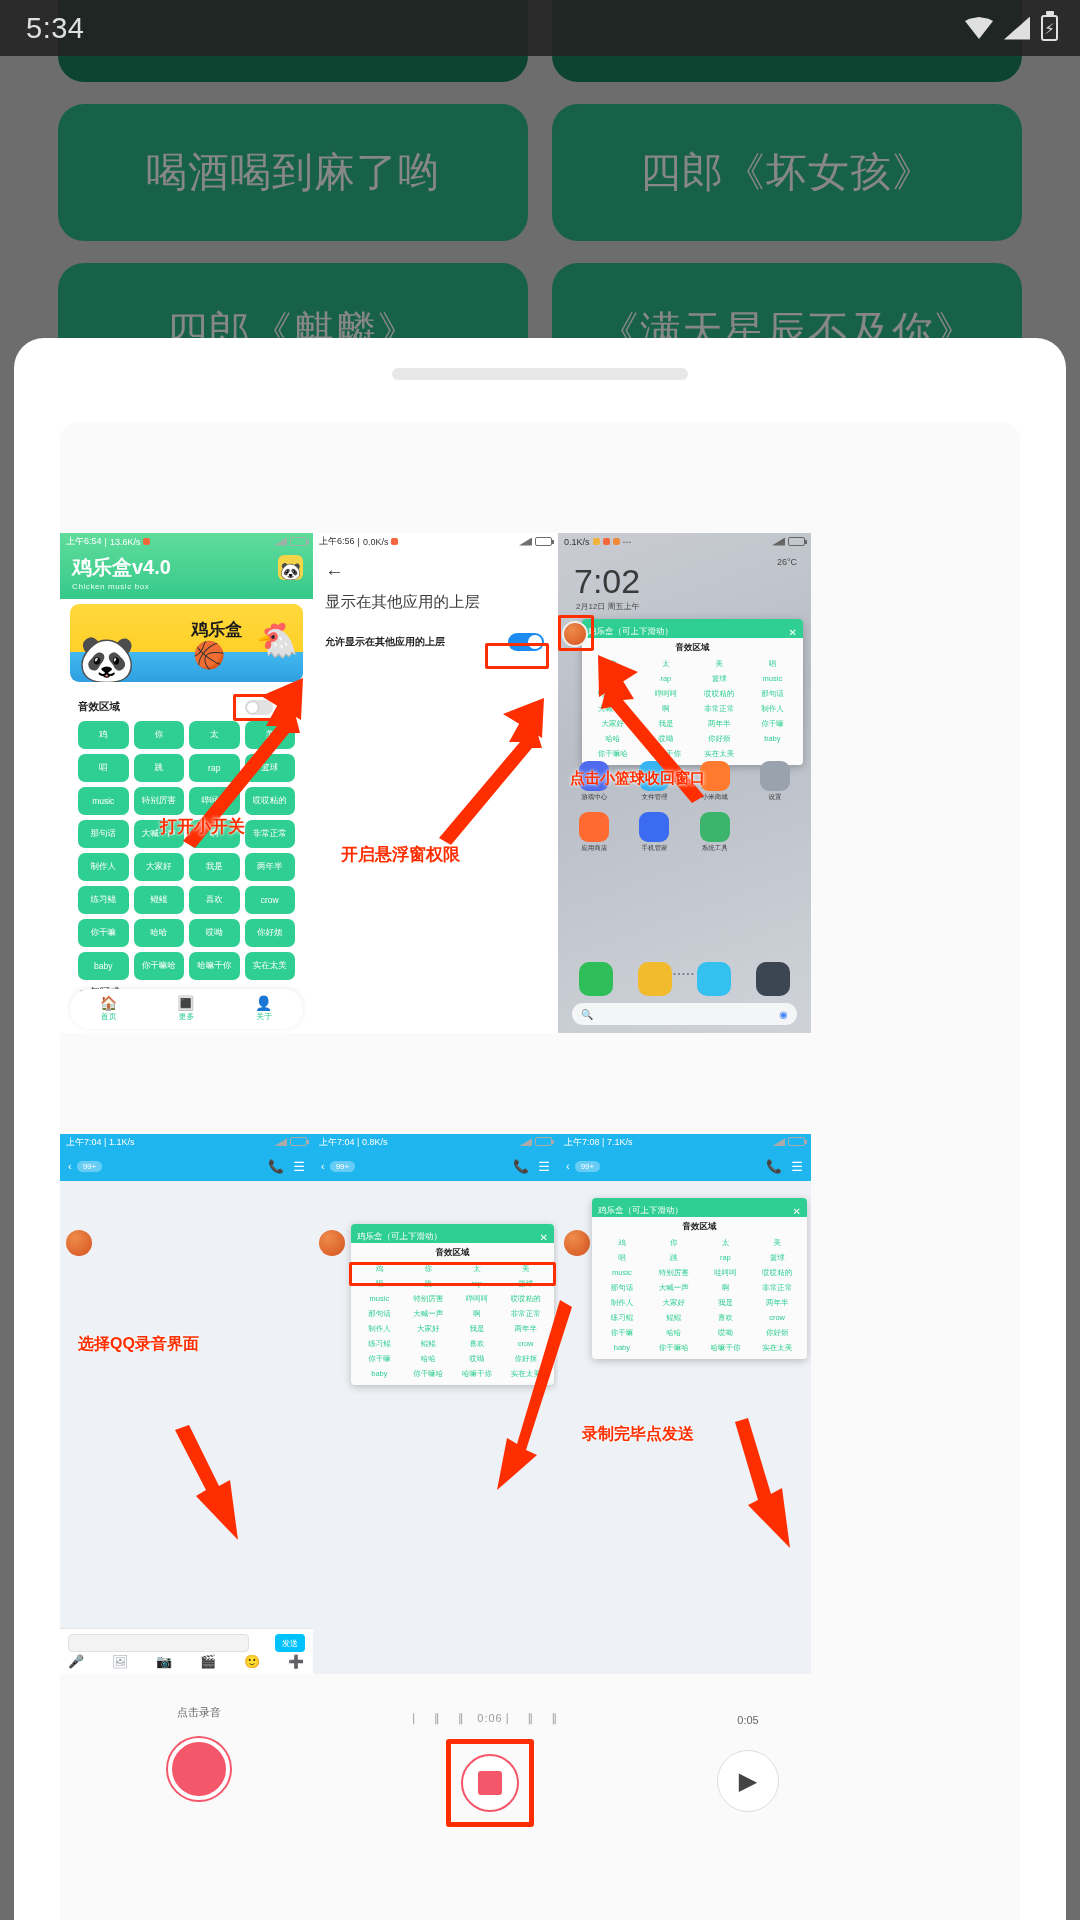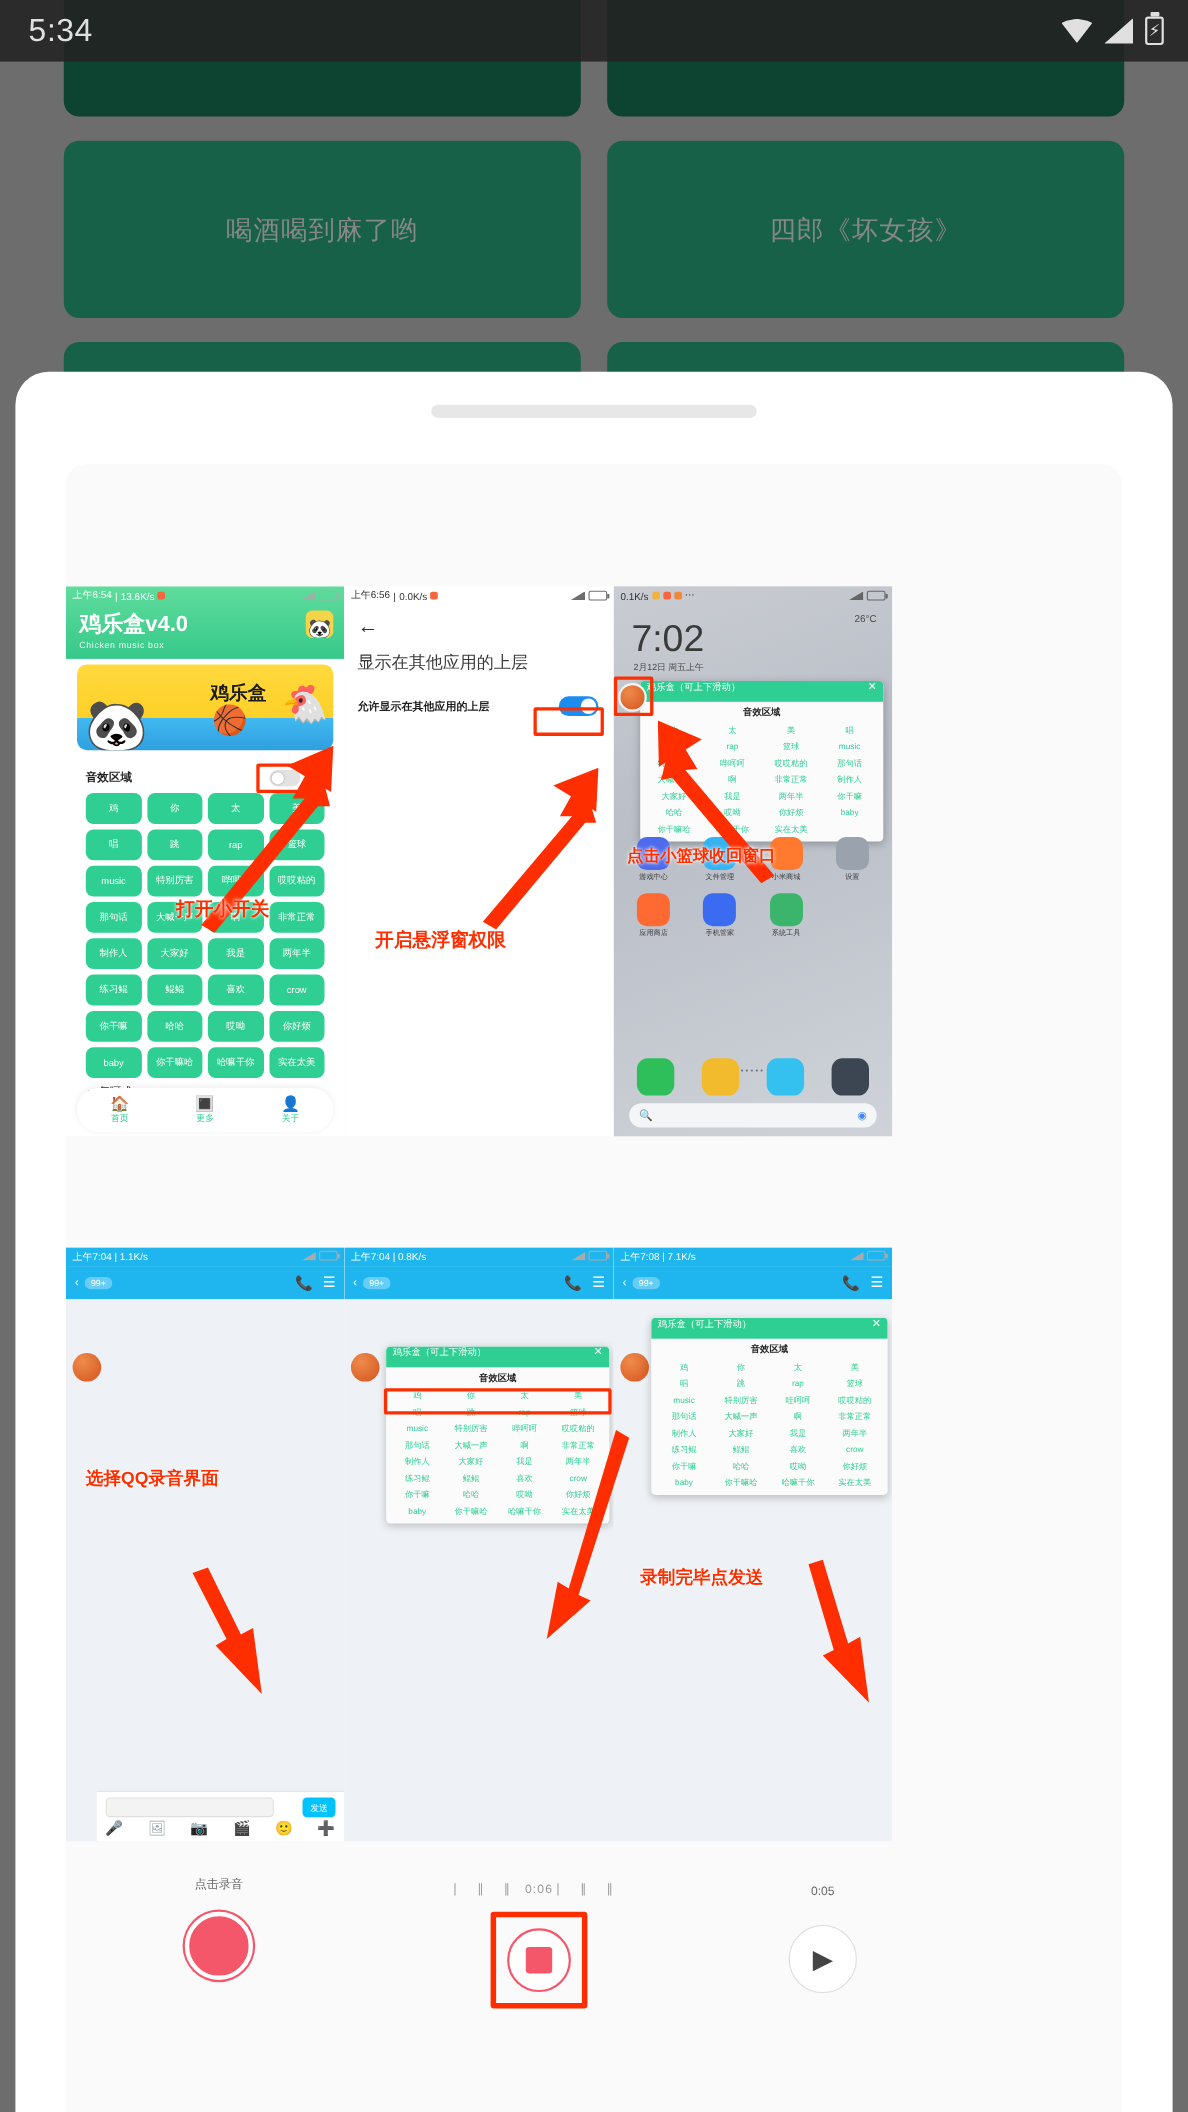--- a/index.html
+++ b/index.html
@@ -14,24 +14,24 @@
   
   #bg-app {
     position:absolute; inset:0;
     background:#7d7d7d;
   }
   .bg-grid {
     position:absolute; top:-55px; left:58px; right:58px;
     display:grid; grid-template-columns:1fr 1fr; gap:22px 24px;
   }
   .bg-tile {
-    height:161px; border-radius:14px;
+    height:137px; border-radius:26px;
     background:#1b6f52;
     display:flex; align-items:center; justify-content:center;
-    color:#9a9a9a; font-size:24px; letter-spacing:1px;
+    color:#9a9a9a; font-size:41px; letter-spacing:1px;
     font-weight:400;
   }
   .bg-tile.dark { background:#0f4d38; }
 
   
   #status-bar {
     position:absolute; top:0; left:0; width:1080px; height:56px;
     background:rgba(40,40,40,.88);
     display:flex; align-items:center; justify-content:space-between;
     padding:0 22px 0 26px; z-index:50;
@@ -141,21 +141,21 @@
   
   #shot3 { width:253px; background:linear-gradient(160deg,#c9ccd2 0%,#b9bec7 40%,#cfd3d9 100%); }
   .s3-clock { font-size:34px; color:#3a3a3a; padding:14px 0 0 16px; font-weight:300; line-height:1; }
   .s3-date { font-size:8px; color:#4a4a4a; padding:3px 0 0 18px; }
   .s3-weather { position:absolute; right:14px; top:24px; font-size:9px; color:#4a4a4a; }
   .s3-float {
     position:absolute; left:24px; right:8px; top:86px;
     background:#fbfbfb; border-radius:4px; box-shadow:0 2px 8px rgba(0,0,0,.25);
     overflow:hidden;
   }
-  .s3-float-hd { background:#2fce92; height:19px; display:flex; align-items:flex-start;
+  .s3-float-hd { background:#2fce92; height:19px; display:flex; align-items:flex-end;
     justify-content:space-between; padding:0 6px; }
   .s3-float-hd .t { font-size:8.5px; color:#fff; }
   .s3-float-hd .x { font-size:10px; color:#fff; }
   .s3-float-sub { text-align:center; font-size:8.5px; color:#222; font-weight:700; padding:4px 0 3px; }
   .fgrid { display:grid; grid-template-columns:repeat(4,1fr); gap:2px 0; padding:0 4px 5px; }
   .fgrid div { text-align:center; font-size:7.5px; color:#2fce92; line-height:13px; white-space:nowrap; overflow:hidden; }
   .s3-ball { position:absolute; left:4px; top:88px; width:26px; height:26px; border-radius:50%;
     background:radial-gradient(circle at 35% 30%,#ef8b4b,#d4541f);
     border:2px solid #f2f2f2; }
   .s3-dock { position:absolute; left:8px; right:8px; bottom:34px; height:40px;
@@ -180,21 +180,21 @@
     padding:0 6px; font-size:9px; color:#fff; }
   .qq-status .sg,.qq-status .bt { filter:invert(1); }
   .qq-bar { height:30px; background:#1fb6ef; display:flex; align-items:center;
     justify-content:space-between; padding:0 8px; }
   .qq-bar .lft { display:flex; align-items:center; gap:5px; color:#fff; font-size:11px; }
   .qq-bar .badge { background:rgba(255,255,255,.32); border-radius:8px; padding:1px 6px;
     font-size:8px; color:#fff; }
   .qq-bar .rgt { display:flex; align-items:center; gap:9px; color:#fff; font-size:13px; }
   .qq-body { position:absolute; left:0; right:0; top:47px; bottom:46px; background:#eef1f5; }
   .qq-input { position:absolute; left:0; right:0; bottom:0; height:46px; background:#fff;
-    border-top:1px solid #e4e4e4;margin-left:28px; }
+    border-top:1px solid #e4e4e4; }
   .qq-field { position:absolute; left:8px; top:5px; width:calc(100% - 72px); height:18px;
     background:#f3f3f3; border-radius:4px; border:1px solid #e0e0e0; }
   .qq-send { position:absolute; right:8px; top:5px; width:30px; height:18px; border-radius:4px;
     background:#00c2ff; color:#fff; font-size:8px; display:flex; align-items:center;
     justify-content:center; }
   .qq-tools { position:absolute; left:8px; right:8px; bottom:5px; display:flex;
     align-items:center; justify-content:space-between; font-size:13px; color:#9aa3ad; }
   .qq-tools .mic { color:#4db2f5; }
   .qq-ball { position:absolute; left:6px; top:96px; width:26px; height:26px; border-radius:50%;
     background:radial-gradient(circle at 35% 30%,#ef8b4b,#d4541f); }

